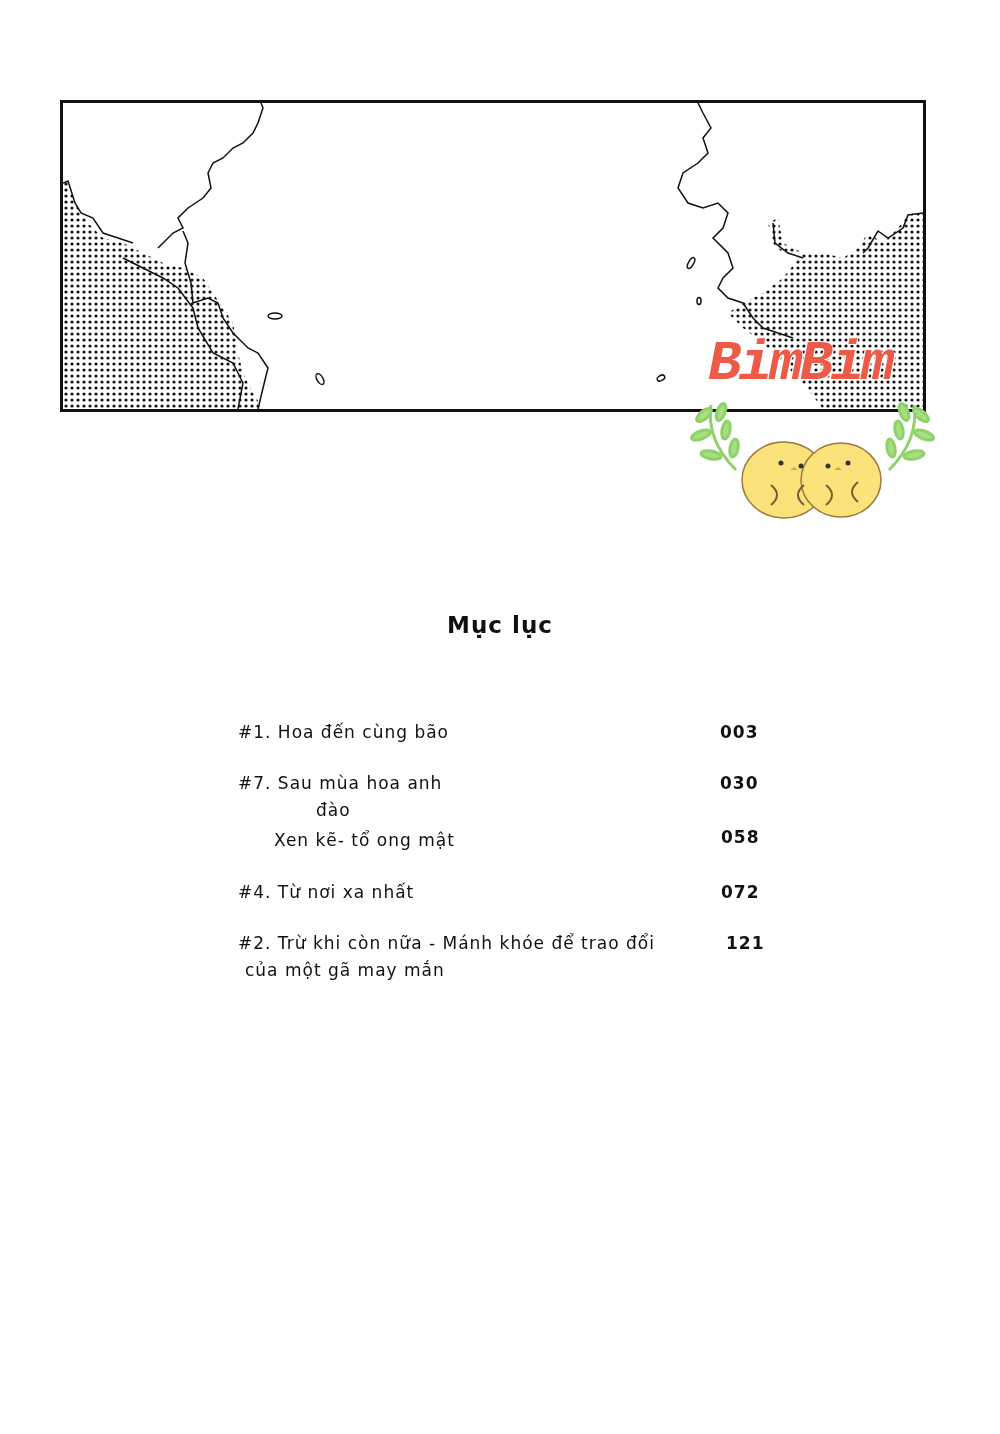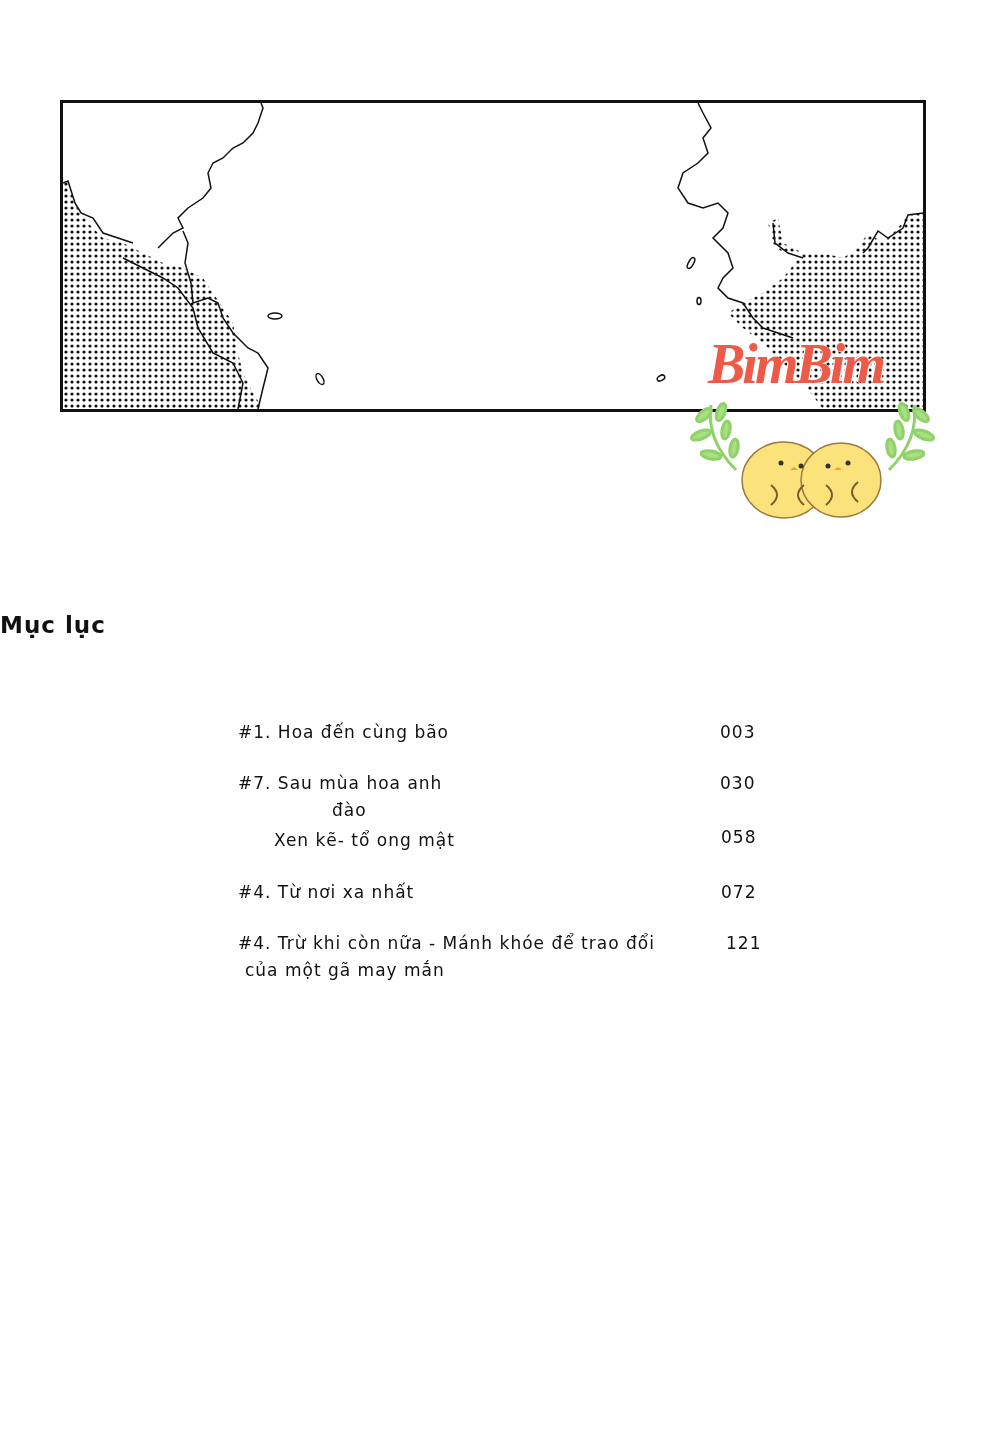--- a/index.html
+++ b/index.html
@@ -2,28 +2,28 @@
 <html><head>
   <meta charset="utf-8">
   <style>
     html, body { margin: 0; padding: 0; background: #ffffff; }
     body { width: 1000px; height: 1434px; position: relative; overflow: hidden;
            font-family: "DejaVu Sans", sans-serif; color: #111; }
     .panel { position: absolute; left: 60px; top: 100px; width: 860px; height: 306px;
              border: 3px solid #111; background: #fff; overflow: hidden; }
     .panel svg { position: absolute; left: 0; top: 0; }
     .watermark { position: absolute; left: 686px; top: 330px; width: 250px; height: 190px; }
-    .wm-text { position: absolute; left: 22px; top: 2px; font-family: Liberation Serif, serif;
+    .wm-text { position: absolute; left: 22px; top: 2px; font-family: Liberation Mono, monospace;
                font-style: italic; font-weight: bold; font-size: 56px; color: #ee5a48;
                letter-spacing: -3px; text-shadow: 1px 1px 0 #fff, -1px -1px 0 #fff; }
-    .title { position: absolute; left: 0; width: 1000px; top: 612px; 
+    .title { position: absolute; left: 0; width: 1000px; top: 612px; text-align: center;
              font-size: 23px; font-weight: bold; letter-spacing: 1px; }
     .toc-line { position: absolute; font-size: 17px; font-weight: normal; letter-spacing: 1px;
                 white-space: nowrap; }
-    .toc-page { position: absolute; font-size: 17px; font-weight: normal; letter-spacing: 1px; }
+    .toc-page { position: absolute; font-size: 17px; font-weight: bold; letter-spacing: 1px; }
   </style>
 </head>
 <body>
 
 <div class="panel">
   <svg width="860" height="306" viewBox="0 0 860 306">
     <defs>
       <pattern id="dots" width="6" height="6" patternUnits="userSpaceOnUse">
         <circle cx="3" cy="3" r="1.6" fill="#111"></circle>
       </pattern>
@@ -84,25 +84,25 @@
   <div class="wm-text">BimBim</div>
 </div>
 
 <div class="title">Mục lục</div>
 
 <div>
   <div class="toc-line" style="left:238px;top:722px">#1. Hoa đến cùng bão</div>
   <div class="toc-page" style="left:720px;top:722px">003</div>
 
   <div class="toc-line" style="left:238px;top:773px">#7. Sau mùa hoa anh</div>
-  <div class="toc-line" style="left:332px;top:800px">đào</div>
+  <div class="toc-line" style="left:316px;top:800px">đào</div>
   <div class="toc-page" style="left:720px;top:773px">030</div>
 
   <div class="toc-line" style="left:274px;top:830px">Xen kẽ- tổ ong mật</div>
   <div class="toc-page" style="left:721px;top:827px">058</div>
 
   <div class="toc-line" style="left:238px;top:882px">#4. Từ nơi xa nhất</div>
   <div class="toc-page" style="left:721px;top:882px">072</div>
 
-  <div class="toc-line" style="left:238px;top:933px">#4. Trừ khi còn nữa - Mánh khóe để trao đổi</div>
+  <div class="toc-line" style="left:238px;top:933px">#2. Trừ khi còn nữa - Mánh khóe để trao đổi</div>
   <div class="toc-line" style="left:245px;top:960px">của một gã may mắn</div>
   <div class="toc-page" style="left:726px;top:933px">121</div>
 </div>
 
 </body></html>

